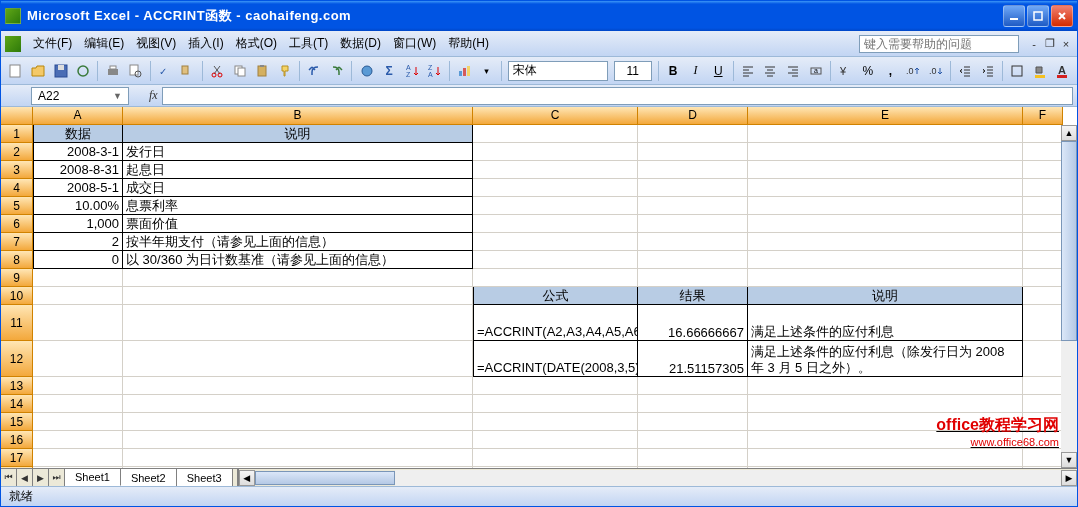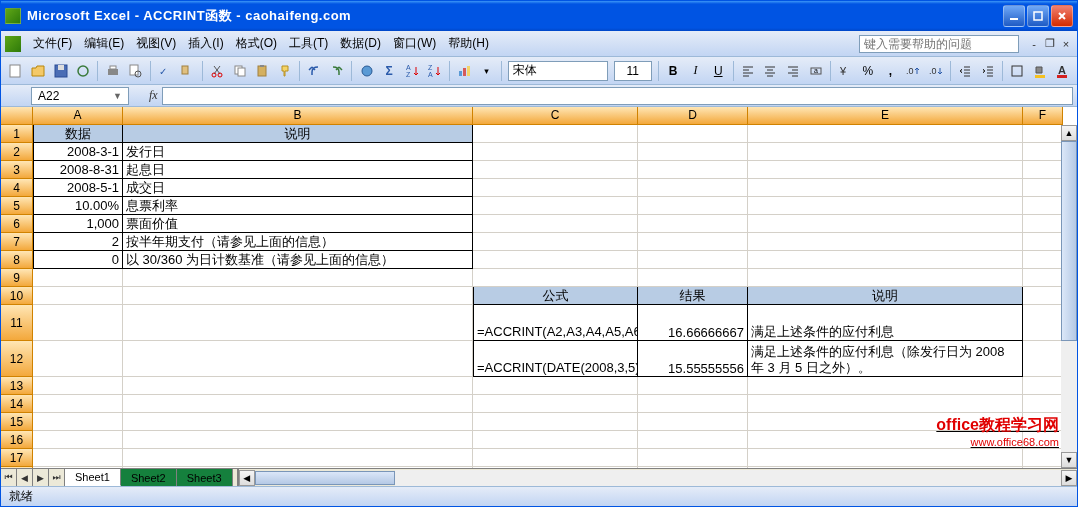--- a/index.html
+++ b/index.html
@@ -40,21 +40,21 @@
 .cell.wrap { white-space: normal; line-height: 16px; align-items: flex-end; }
 .cell.rb { border-right: 1px solid #000; border-bottom: 1px solid #000; }
 .cell.rb-l { border-left: 1px solid #000; }
 .cell.hdr { background: #b8cce4; justify-content: center; }
 .cell.right { justify-content: flex-end; }
 .sheet-tabs-row { height: 18px; display: flex; background: #ece9d8; border-top: 1px solid #808080; }
 .tab-nav { display: flex; }
 .tab-nav-btn { width: 16px; height: 17px; border-right: 1px solid #808080; background: #ece9d8; display: flex; align-items: center; justify-content: center; font-size: 9px; cursor: pointer; color: #333; }
 .sheet-tab { padding: 0 10px; background: white; border-right: 1px solid #808080; font-size: 11px; display: flex; align-items: center; cursor: pointer; position: relative; }
 .sheet-tab.active { background: white; font-weight: normal; border-bottom: 1px solid white; }
-.sheet-tab.inactive { background: #15803d; }
+.sheet-tab.inactive { background: #ffffff; }
 .hscroll { flex: 1; background: #ece9d8; display: flex; align-items: center; border-left: 2px solid #808080; margin-left: 4px; }
 .hscroll-btn { width: 16px; height: 16px; background: linear-gradient(#f5f5f5,#ddd); border: 1px solid #999; display: flex; align-items: center; justify-content: center; font-size: 9px; cursor: pointer; }
 .hscroll-track { flex: 1; height: 16px; background: #efefef; }
 .hscroll-thumb { width: 140px; height: 14px; background: linear-gradient(#dbe7f8,#b5c9e5); border: 1px solid #7a96b8; margin: 0; }
 .vscroll { position: absolute; right: 0; top: 18px; bottom: 0; width: 16px; background: #efefef; display: flex; flex-direction: column; }
 .vscroll-btn { height: 16px; background: linear-gradient(#f5f5f5,#ddd); border: 1px solid #999; display: flex; align-items: center; justify-content: center; font-size: 9px; cursor: pointer; }
 .vscroll-thumb { height: 200px; background: linear-gradient(to right,#dbe7f8,#b5c9e5); border: 1px solid #7a96b8; }
 .vscroll-track { flex: 1; }
 .statusbar { height: 20px; background: linear-gradient(to bottom, #e5ecf8, #c2d5f3); border-top: 1px solid #9db9d8; display: flex; align-items: center; padding: 0 8px; }
 .watermark { position: absolute; right: 18px; bottom: 20px; text-align: right; pointer-events: none; text-decoration: underline; }
@@ -444,21 +444,21 @@
         <div class="cell rb right" style="width:110px;align-items:flex-end">16.66666667</div>
         <div class="cell rb wrap" style="width:275px">满足上述条件的应付利息</div>
         <div class="cell" style="width:40px"></div>
       </div>
 
       <div class="grid-row tall">
         <div class="row-h">12</div>
         <div class="cell" style="width:90px"></div>
         <div class="cell" style="width:350px"></div>
         <div class="cell rb rb-l wrap" style="width:165px">=ACCRINT(DATE(2008,3,5),A3,A4,A5,A6,A7,A8)</div>
-        <div class="cell rb right" style="width:110px;align-items:flex-end">15.55555556</div>
+        <div class="cell rb right" style="width:110px;align-items:flex-end">21.51157305</div>
         <div class="cell rb wrap" style="width:275px">满足上述条件的应付利息（除发行日为 2008 年 3 月 5 日之外）。</div>
         <div class="cell" style="width:40px"></div>
       </div>
 
       <div class="grid-row">
           <div class="row-h">13</div>
           <div class="cell" style="width:90px"></div>
           <div class="cell" style="width:350px"></div>
           <div class="cell" style="width:165px"></div>
           <div class="cell" style="width:110px"></div>

